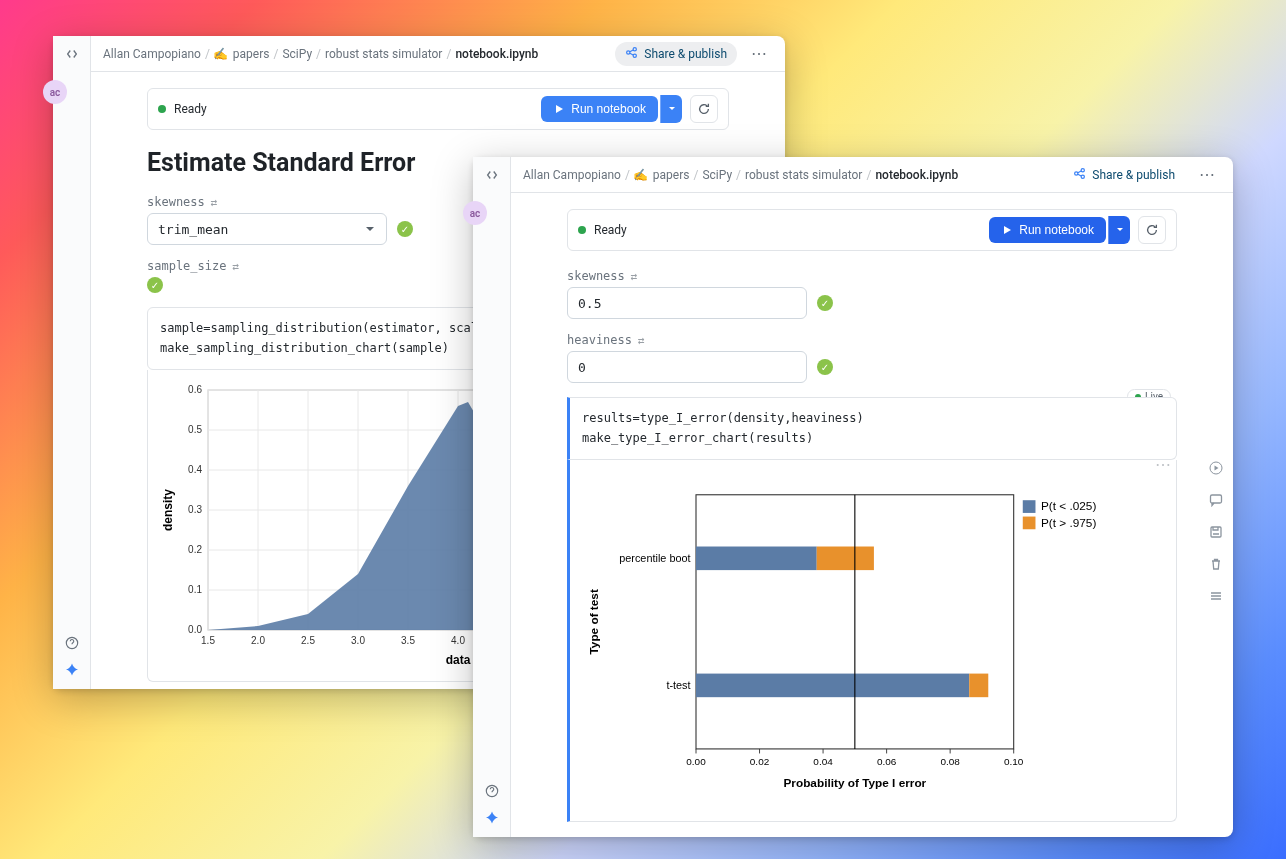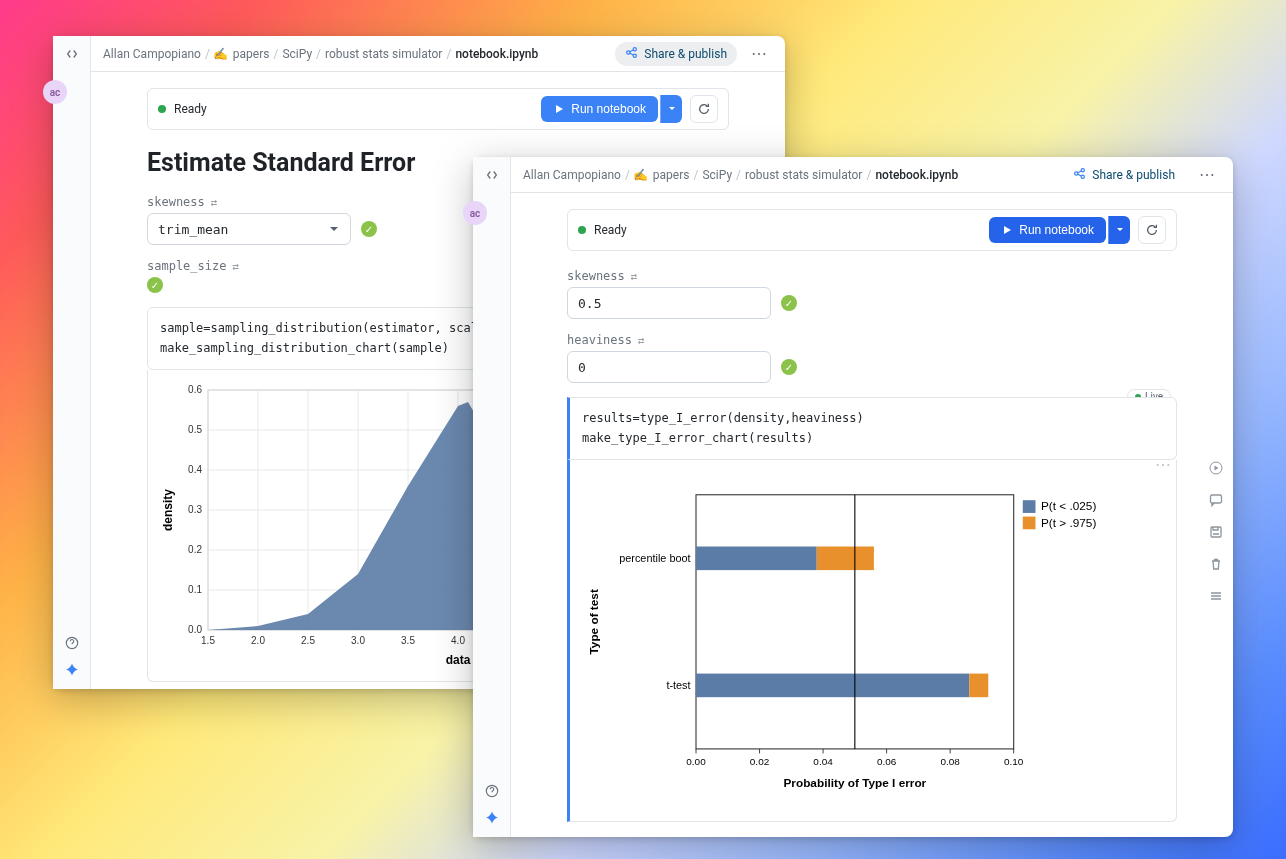--- a/index.html
+++ b/index.html
@@ -107,21 +107,21 @@
   .run-split { width:22px;height:28px;background:#3b82f6;border-left:1px solid rgba(255,255,255,0.3);display:flex;align-items:center;justify-content:center;color:#fff;border-radius:0 6px 6px 0;margin-left:-6px;cursor:pointer;}
   .run-split.blue2{background:#2563eb;}
   .refresh-btn { width:28px;height:28px;border:1px solid #e1e4e8;border-radius:6px;display:flex;align-items:center;justify-content:center;color:#57606a;cursor:pointer;}
 
   h1.section-title { font-size:25px;font-weight:700;color:#1f2328;margin:8px 0 18px 0; }
 
   .field-label { font-family:ui-monospace,SFMono-Regular,Menlo,monospace;font-size:12px;color:#6a737d;display:flex;align-items:center;gap:6px;margin-bottom:4px;}
   .tune-ico { font-size:11px;color:#9aa0a6; }
 
   .select-box, .text-box {
-    width:204px;height:32px;border:1px solid #d0d7de;border-radius:6px;
+    width:240px;height:32px;border:1px solid #d0d7de;border-radius:6px;
     padding:0 10px;font-size:13px;display:flex;align-items:center;background:#fff;
     font-family:ui-monospace,SFMono-Regular,Menlo,monospace;
   }
   .select-box { justify-content:space-between;cursor:pointer; }
   .row-field { display:flex;align-items:center;gap:10px;margin-bottom:14px; }
   .check-ico { width:16px;height:16px;border-radius:50%;background:#8bc34a;display:flex;align-items:center;justify-content:center;color:#fff;font-size:10px; }
 
   .code-block {
     border:1px solid #e1e4e8;border-radius:6px;padding:10px 12px;
     font-family:ui-monospace,SFMono-Regular,Menlo,monospace;font-size:12px;

